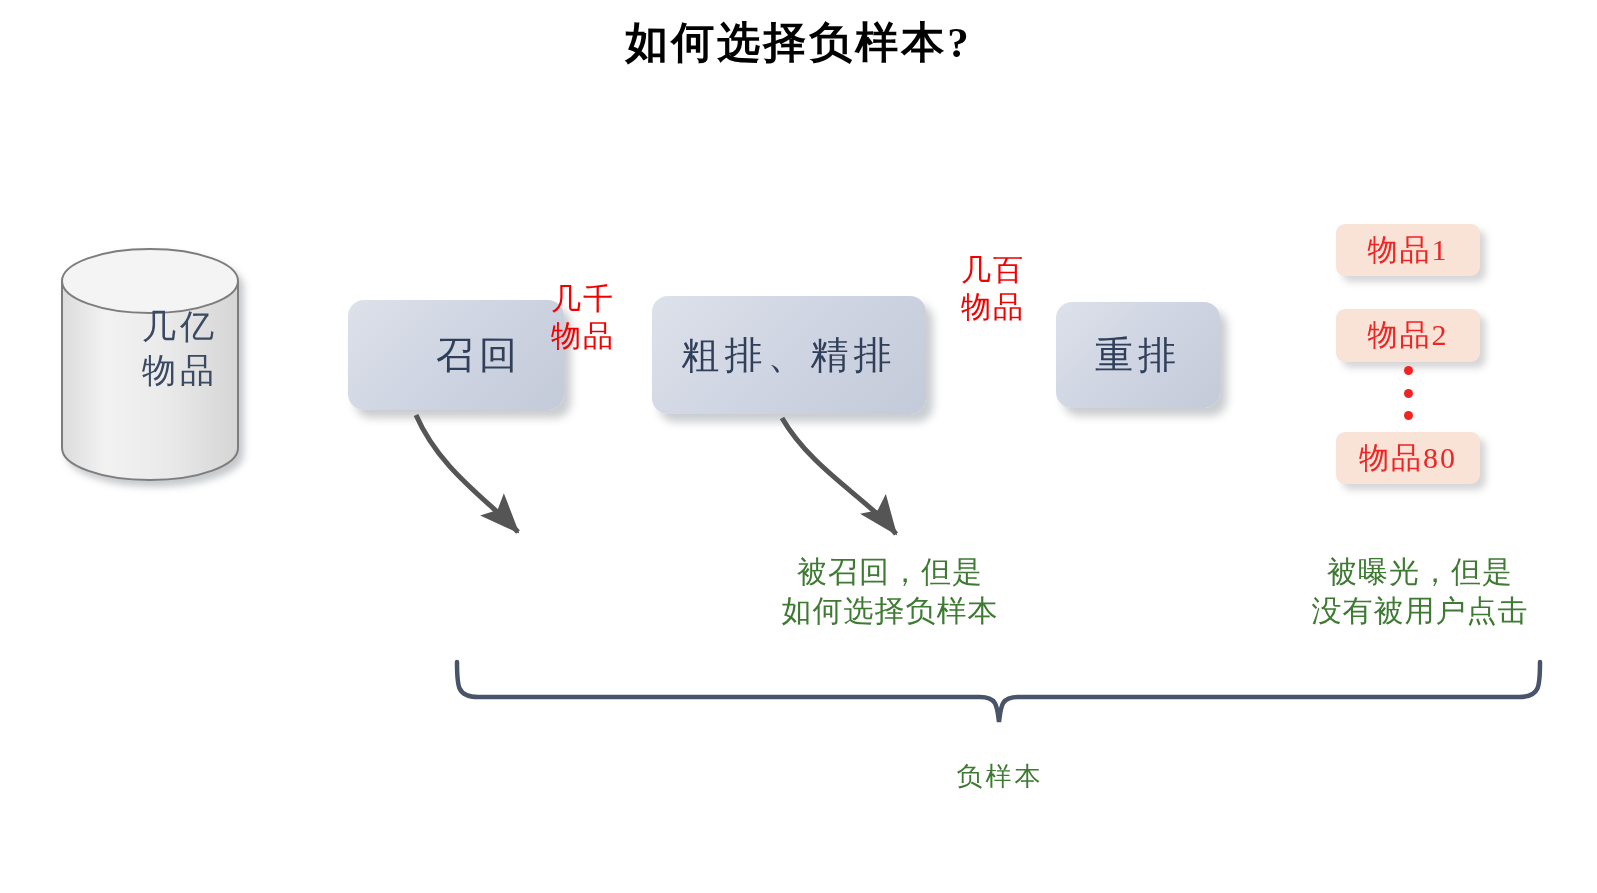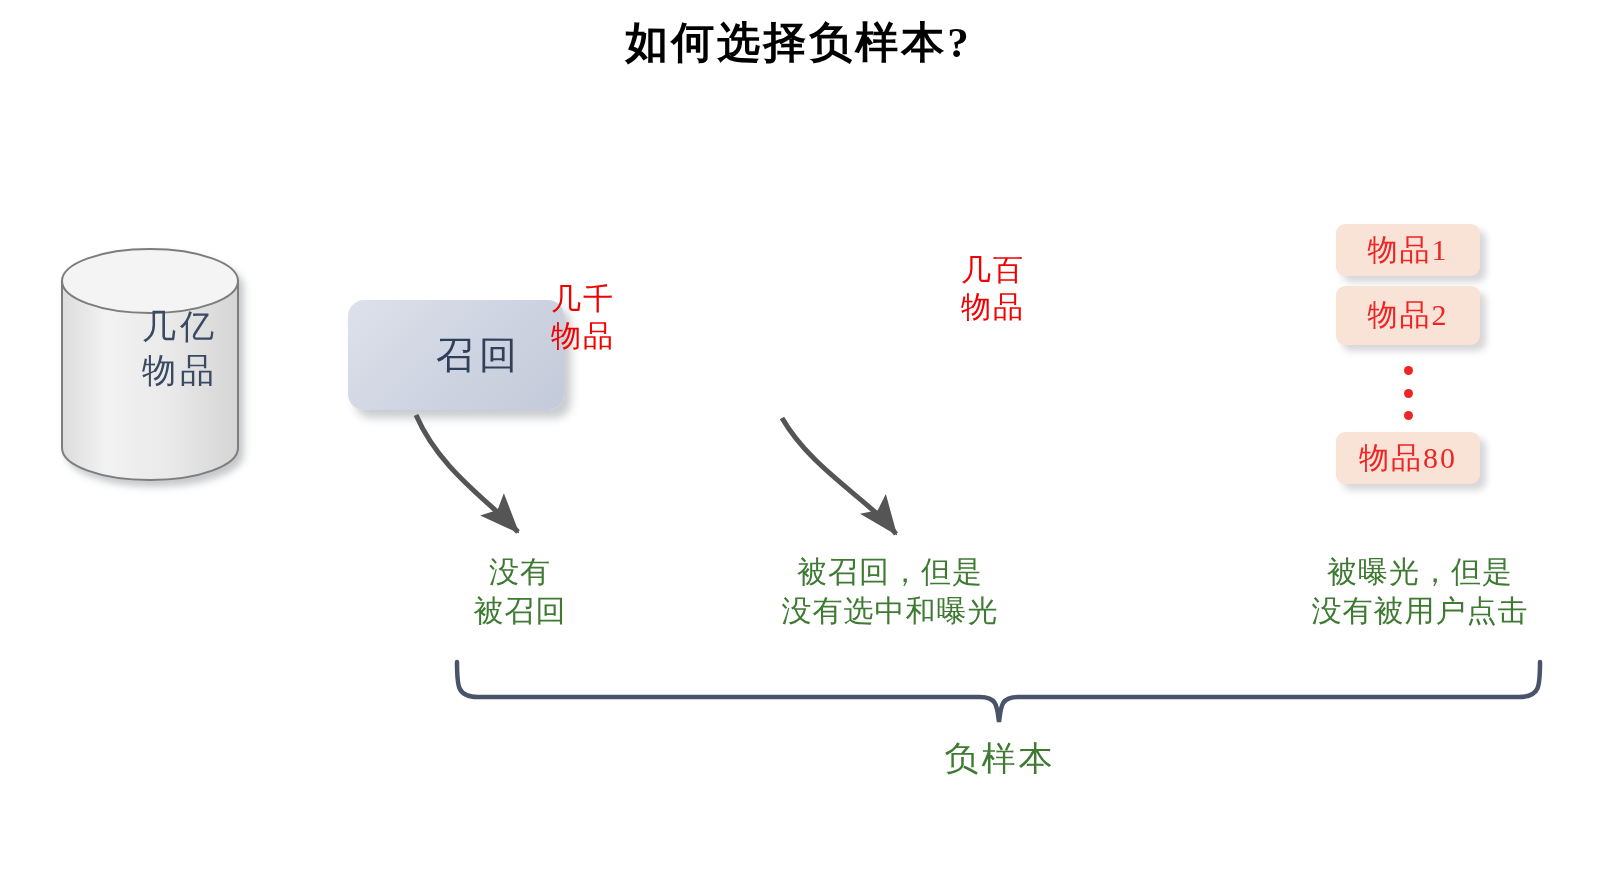--- a/index.html
+++ b/index.html
@@ -96,21 +96,21 @@
     justify-content: center;
     border-radius: 9px;
     background: #f9e3d6;
     box-shadow: 6px 6px 7px rgba(120, 120, 125, 0.30);
     color: #ef2525;
     font-size: 30px;
     letter-spacing: 2px;
     white-space: nowrap;
   }
   #item-1  { left: 1336px; top: 224px; width: 144px; height: 52px; }
-  #item-2  { left: 1336px; top: 286px; width: 144px; height: 59px; }
+  #item-2  { left: 1336px; top: 309px; width: 144px; height: 53px; }
   #item-80 { left: 1336px; top: 432px; width: 144px; height: 52px; justify-content: center; }
 
   #item-dots {
     position: absolute;
     left: 1336px;
     top: 362px;
     width: 144px;
     height: 62px;
     display: flex;
     flex-direction: column;
@@ -137,25 +137,25 @@
     letter-spacing: 1px;
     white-space: pre-line;
   }
   #note-1 { left: 410px; top: 552px; width: 220px; }
   #note-2 { left: 740px; top: 552px; width: 300px; }
   #note-3 { left: 1270px; top: 552px; width: 300px; }
 
   #brace-label {
     position: absolute;
     left: 880px;
-    top: 736px;
+    top: 759px;
     width: 240px;
     text-align: center;
     color: #3f7a33;
-    font-size: 34px;
+    font-size: 26px;
     letter-spacing: 3px;
     white-space: nowrap;
   }
 </style>
 </head>
 <body>
 
 <div id="stage">
 
   <div id="title">如何选择负样本?</div>
@@ -210,21 +210,27 @@
     </g>
   </svg>
 
   <div class="cyl-label">几亿
 物品</div>
 
   <div class="stage-box" id="box-recall">
     <span>召回</span>
   </div>
 
-
+  <div class="stage-box" id="box-rank">
+    <span>粗排、精排</span>
+  </div>
+
+  <div class="stage-box" id="box-rerank">
+    <span>重排</span>
+  </div>
 
   <div class="count-label" id="count-1">几千
 物品</div>
   <div class="count-label" id="count-2">几百
 物品</div>
 
   <div class="item-box" id="item-1">
     <span>物品1</span>
   </div>
   <div class="item-box" id="item-2">
@@ -234,22 +240,20 @@
   <div id="item-dots">
     <i></i>
     <i></i>
     <i></i>
   </div>
 
   <div class="item-box" id="item-80">
     <span>物品80</span>
   </div>
 
-  <div class="note" id="note-1">没有
-被召回</div>
   <div class="note" id="note-2">被召回，但是
-没有选中和曝光</div>
+如何选择负样本</div>
   <div class="note" id="note-3">被曝光，但是
 没有被用户点击</div>
 
   <div id="brace-label">负样本</div>
 
 </div>
 
 </body></html>

